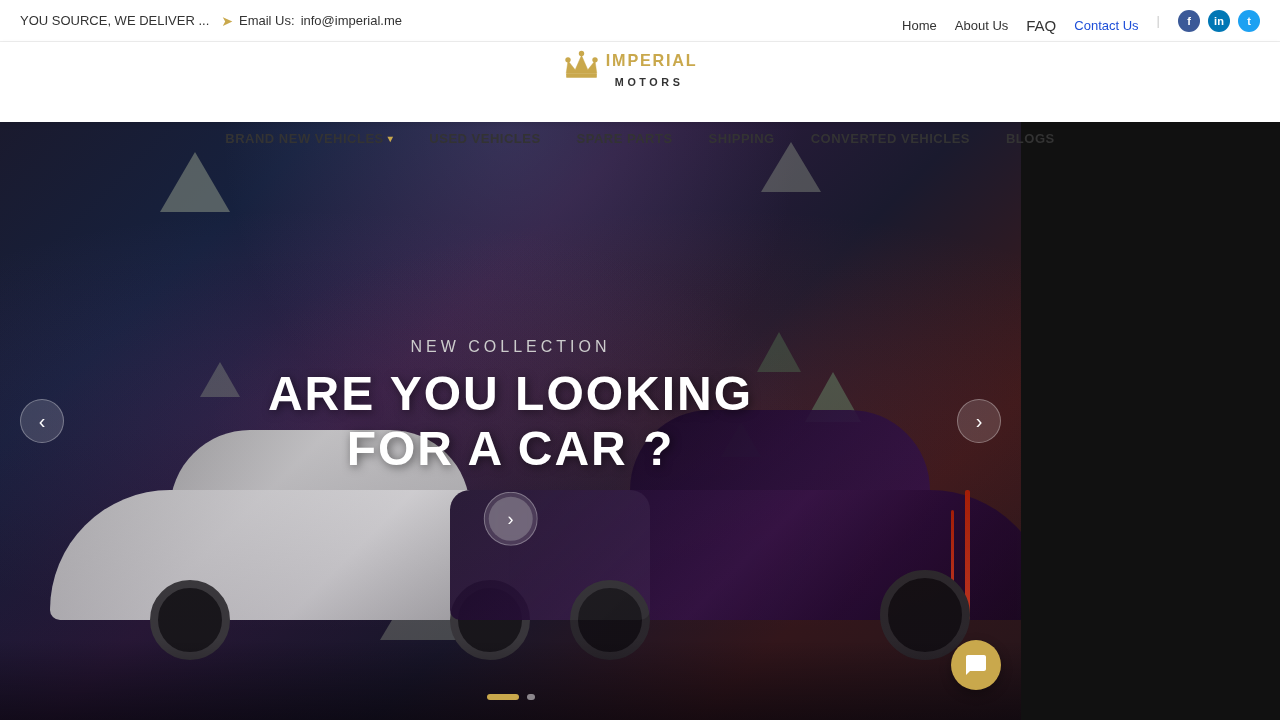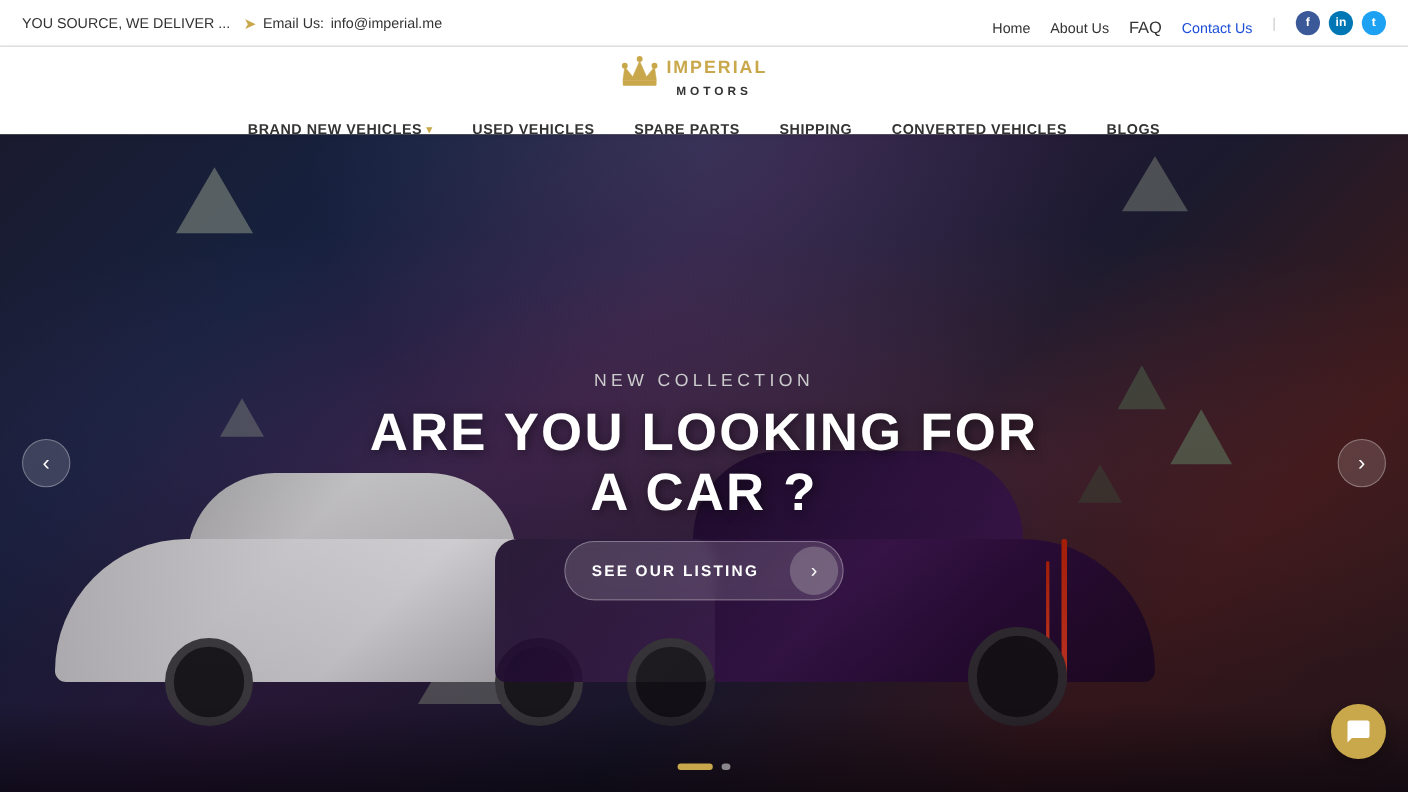--- a/index.html
+++ b/index.html
@@ -52,27 +52,28 @@
       text-decoration: none;
       font-size: 13px;
       font-weight: 600;
       padding: 8px 14px;
       letter-spacing: 0.5px;
       cursor: pointer;
       display: flex;
       align-items: center;
       gap: 4px;
       text-transform: uppercase;
+      margin-top: 21px;
     }
     .nav-link .caret { font-size: 10px; color: #c9a84c; }
 
     
     .hero-slider {
       position: relative;
-      width: 1280px;
+      width: 1021px;
       height: 598px;
       overflow: hidden;
     }
     .hero-bg {
       width: 100%;
       height: 100%;
       background: linear-gradient(135deg, #1a1a2e 0%, #16213e 20%, #2d1b3d 40%, #1a1a2e 60%, #3d1a1a 80%, #2d1a1a 100%);
       position: relative;
       display: flex;
       align-items: center;
@@ -487,21 +488,20 @@
       </div>
     </div>
 
     <div class="ground-line"></div>
     <div class="car-overlay"></div>
 
     <div class="hero-content">
       <p class="hero-subtitle">NEW COLLECTION</p>
       <h1 class="hero-title">ARE YOU LOOKING FOR A CAR ?</h1>
       <div class="hero-cta">
-        <span class="hero-cta-text">SEE OUR LISTING</span>
         <div class="hero-cta-btn">›</div>
       </div>
     </div>
 
     <div class="slider-arrow left">
       <span>‹</span>
     </div>
     <div class="slider-arrow right">
       <span>›</span>
     </div>

